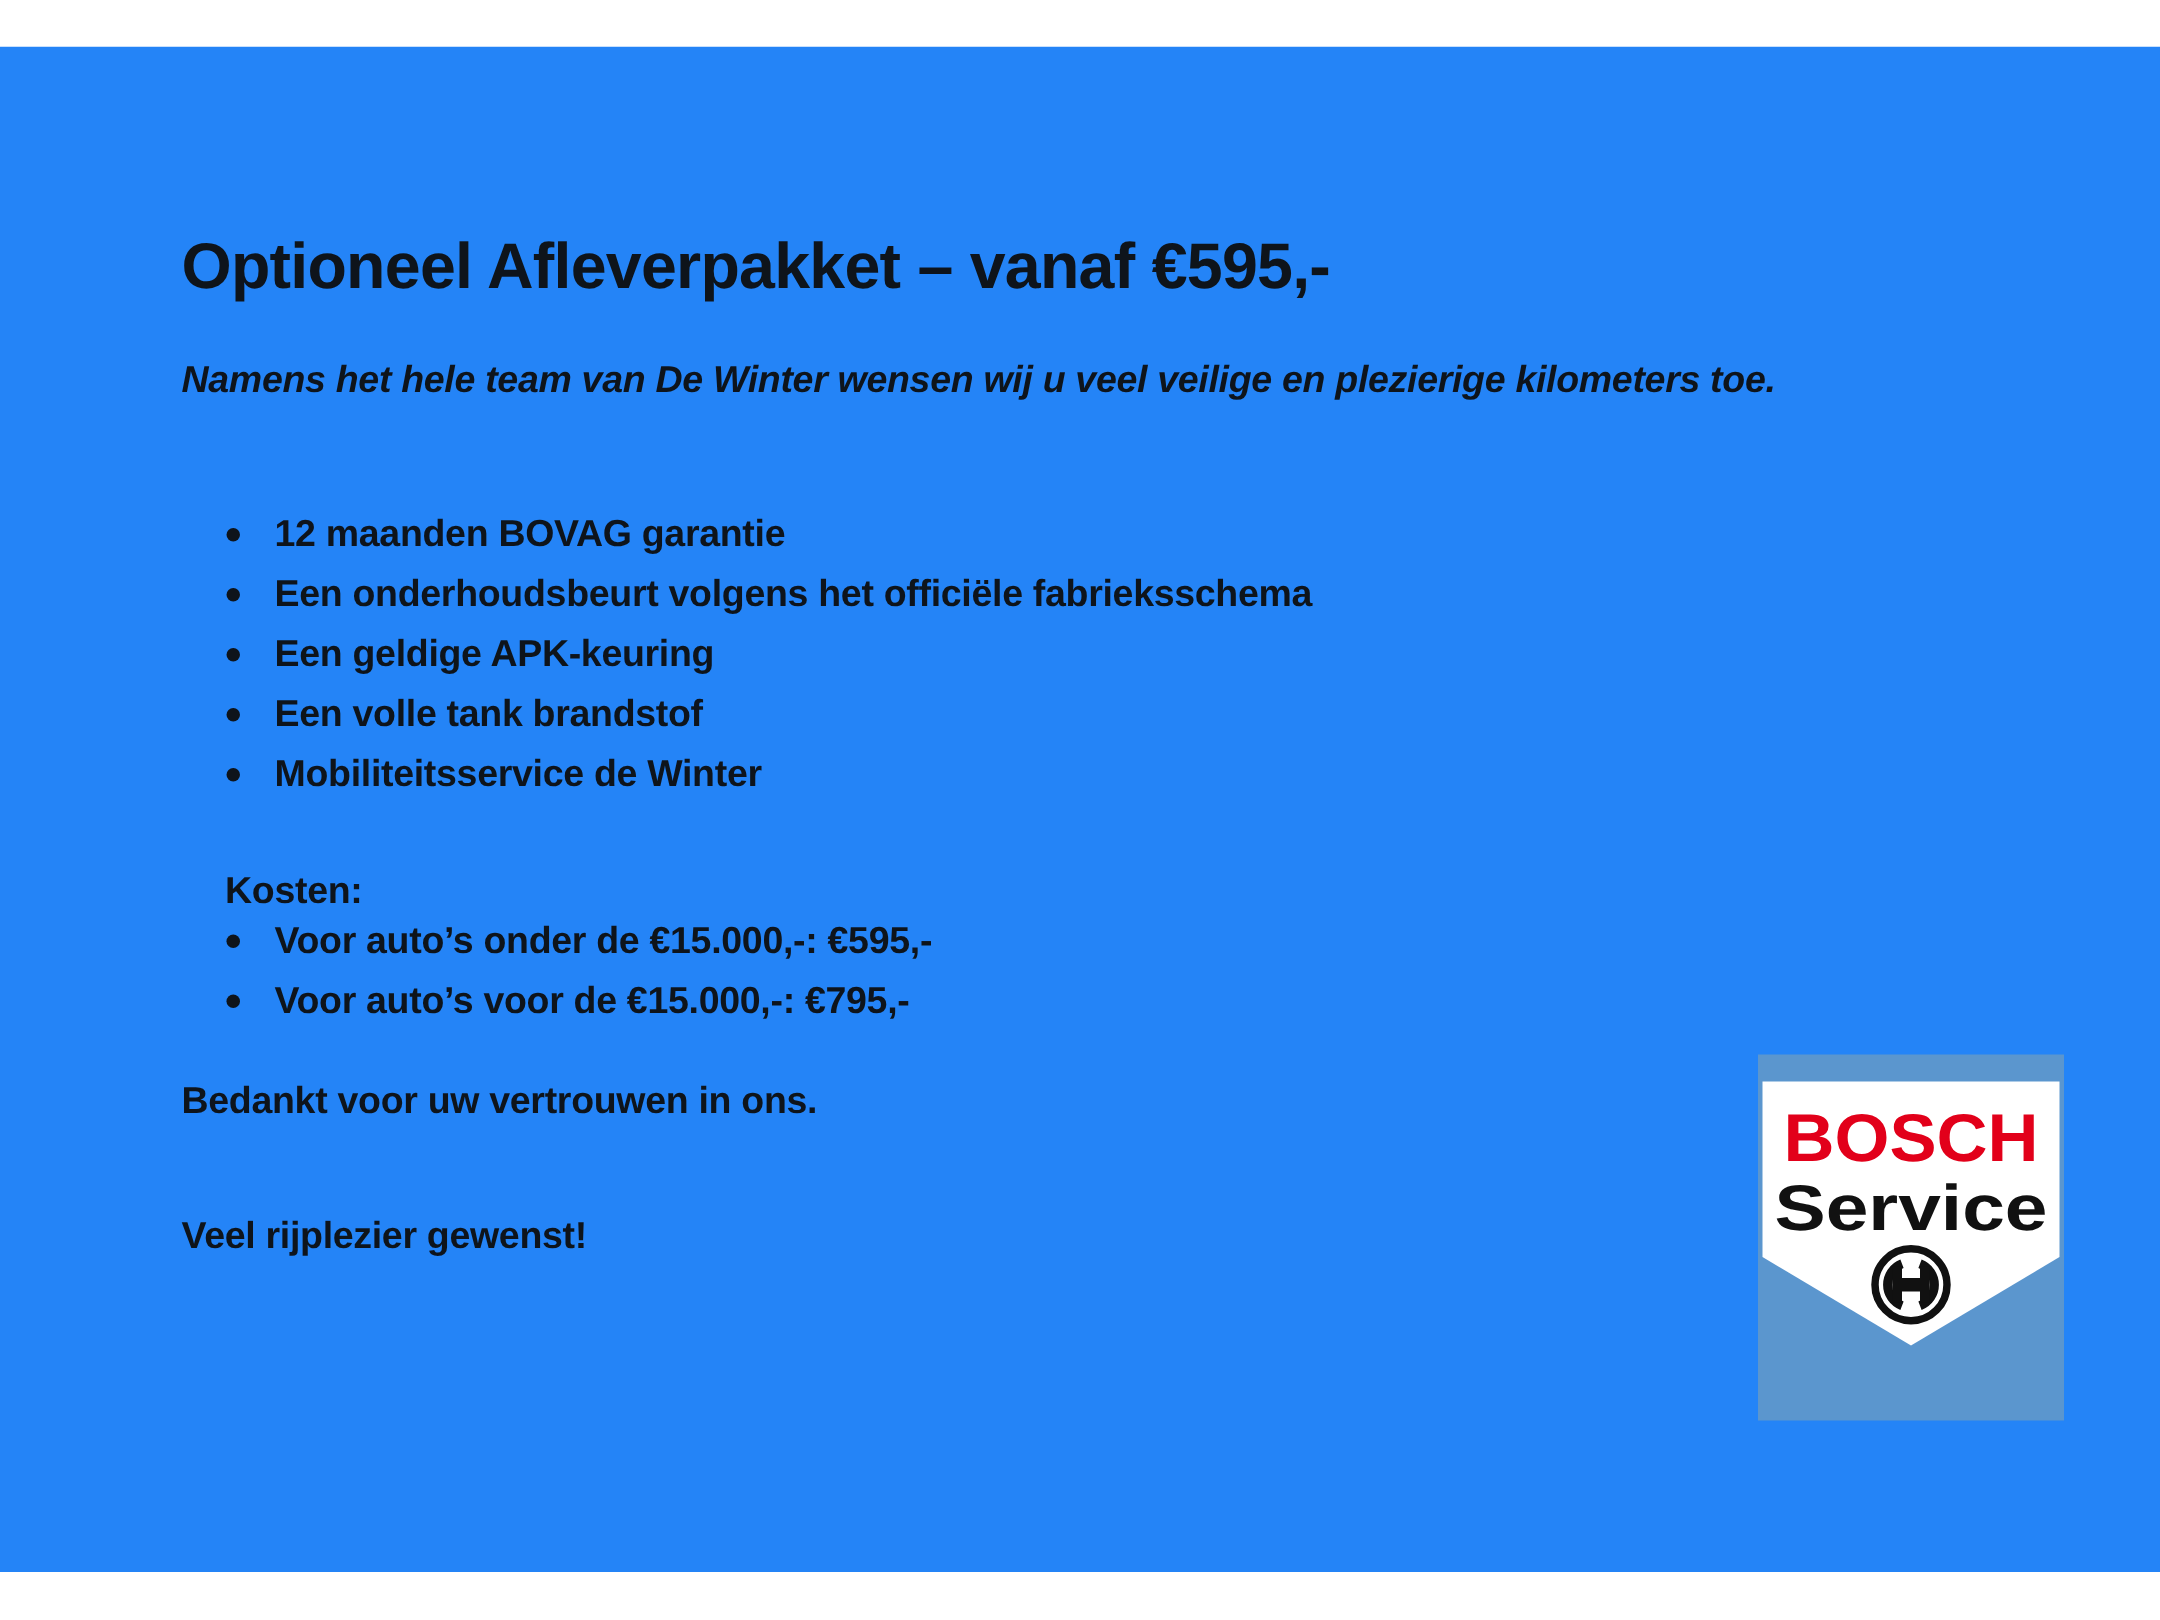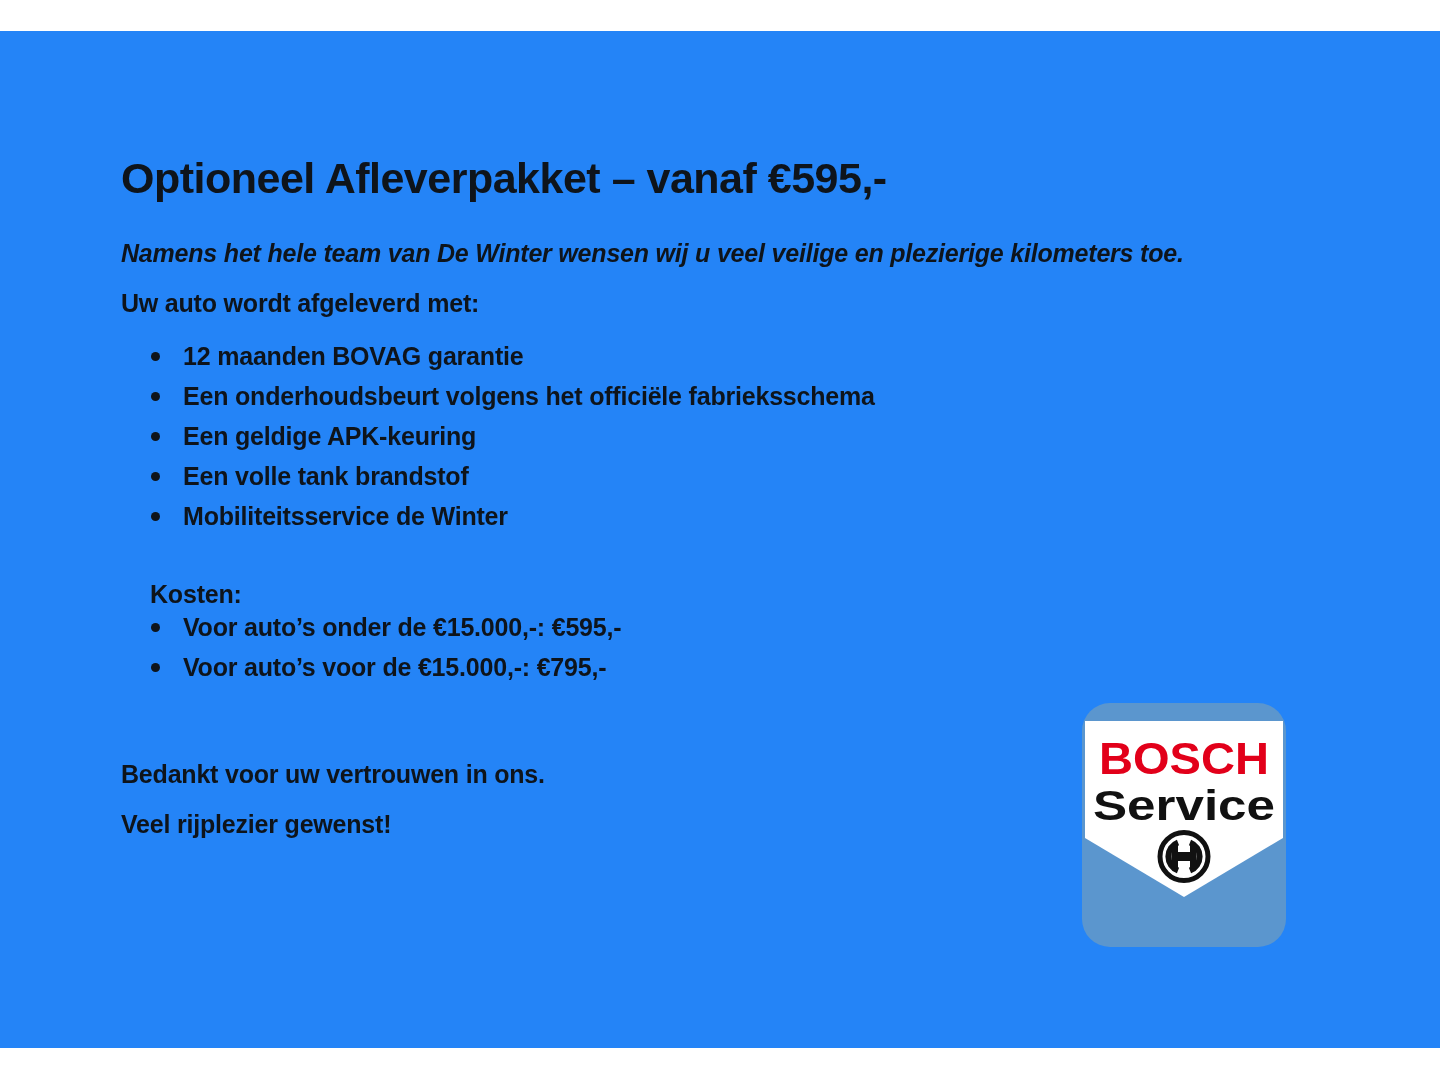--- a/index.html
+++ b/index.html
@@ -29,41 +29,39 @@
   .deliver-heading { top:291px; }
   .bullet  { padding-left:62px; }
   .bullet::before {
     content:""; position:absolute; left:30px; top:8px;
     width:9px; height:9px; border-radius:50%; background:currentColor;
   }
   .db1 { top:344px; } .db2 { top:384px; } .db3 { top:424px; }
   .db4 { top:464px; } .db5 { top:504px; }
   .costs-heading { top:582px;margin-left:29px; }
   .cb1 { top:615px;text-align:center; } .cb2 { top:655px; }
-  .thanks  { top:762px; }
+  .thanks  { top:722px; }
   .closing { top:812px; }
 
   .bosch-logo {
-    position:absolute; left:1082px; top:703px; width:204px; height:244px;
+    position:absolute; left:1172px; top:703px; width:204px; height:244px;
     background:#5B96CE;
-    border-radius:28px;
   }
   .bosch-logo svg { display:block; width:204px; height:202px; }
 </style>
 </head>
 <body>
 
 <div class="blue-canvas"></div>
 <div class="white-strip strip-top"></div>
 <div class="white-strip strip-bottom"></div>
 
 <div class="content">
   <div class="line title">Optioneel Afleverpakket – vanaf €595,-</div>
   <div class="line body-sz intro">Namens het hele team van De Winter wensen wij u veel veilige en plezierige kilometers toe.</div>
-  <div class="line body-sz deliver-heading">Uw auto wordt afgeleverd met:</div>
 
   <div class="line body-sz bullet db1">12 maanden BOVAG garantie</div>
   <div class="line body-sz bullet db2">Een onderhoudsbeurt volgens het officiële fabrieksschema</div>
   <div class="line body-sz bullet db3">Een geldige APK-keuring</div>
   <div class="line body-sz bullet db4">Een volle tank brandstof</div>
   <div class="line body-sz bullet db5">Mobiliteitsservice de Winter</div>
 
   <div class="line body-sz costs-heading">Kosten:</div>
   <div class="line body-sz bullet cb1">Voor auto’s onder de €15.000,-: €595,-</div>
   <div class="line body-sz bullet cb2">Voor auto’s voor de €15.000,-: €795,-</div>

